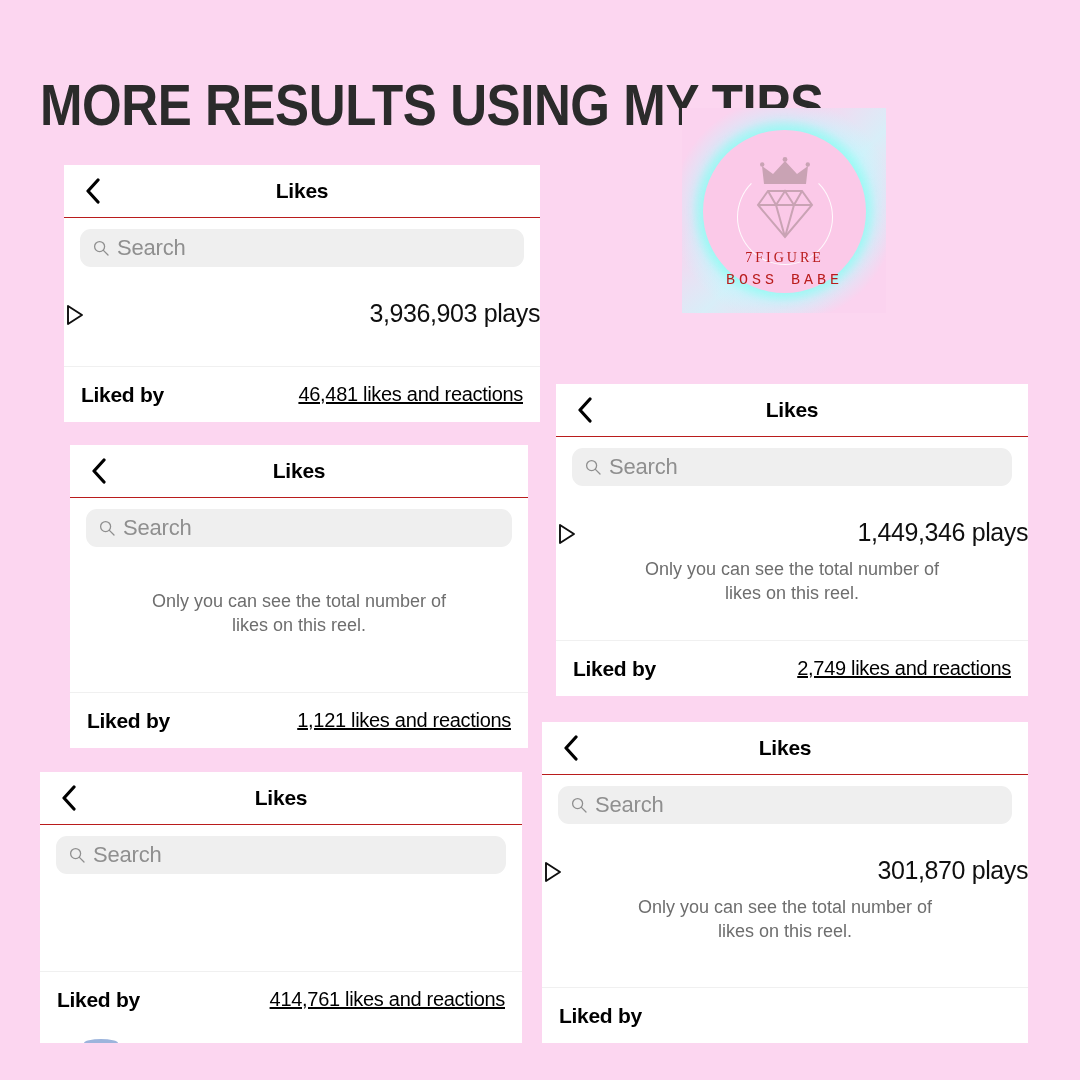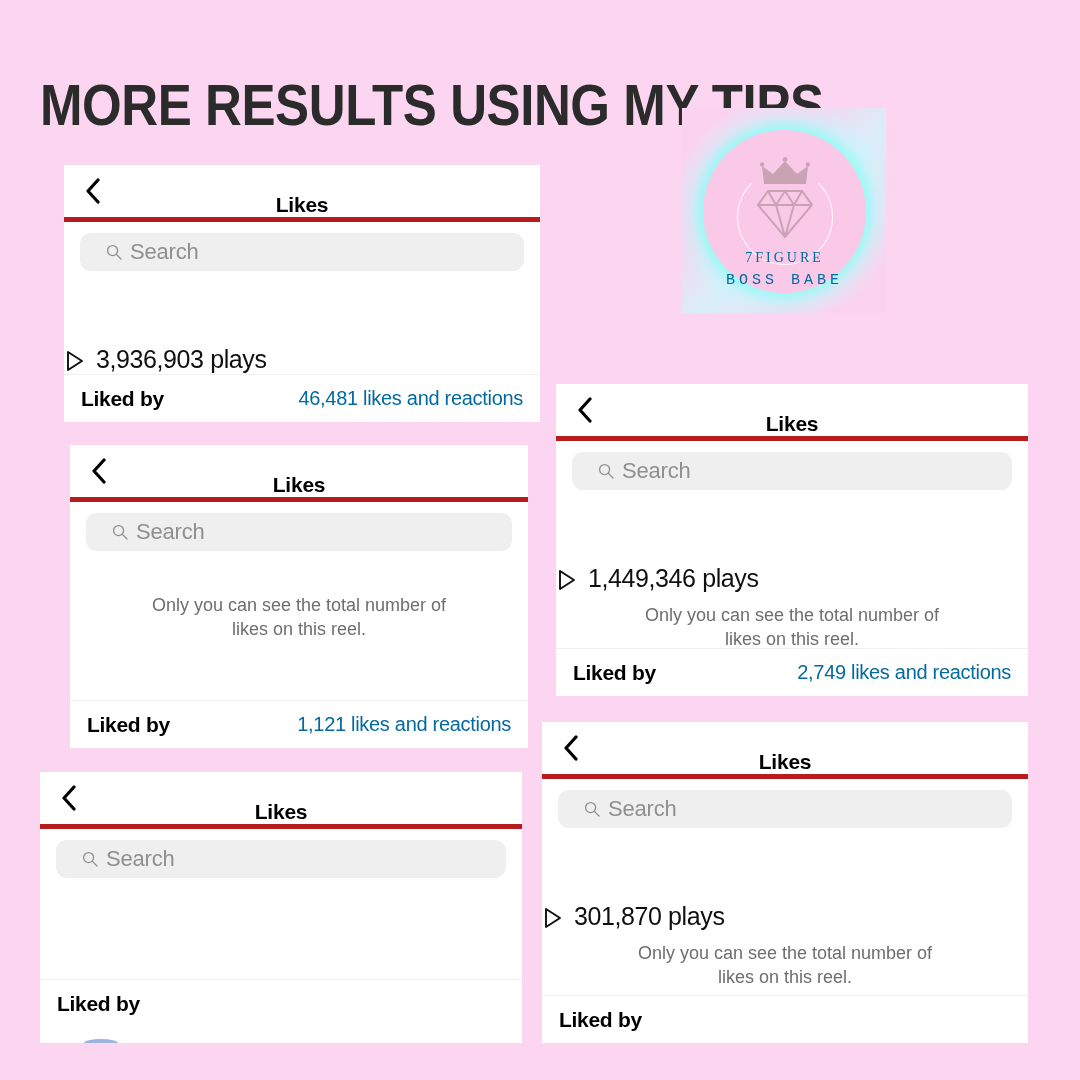--- a/index.html
+++ b/index.html
@@ -104,39 +104,39 @@
     left: 50%;
     top: 56px;
     margin-left: -30px;
   }
   .logo-text {
     position: absolute;
     left: 0;
     width: 100%;
     text-align: center;
     font-family: "Liberation Serif", serif;
-    color: #0369a1;
+    color: #b91c1c;
     letter-spacing: 3px;
   }
   .logo-text-1 { top: 120px; font-size: 14px; }
   .logo-text-2 { top: 142px; font-size: 15px; letter-spacing: 4px; font-family: Liberation Mono, monospace; }
 
   
   .card {
     position: absolute;
     background: #FFFFFF;
     overflow: hidden;
     box-sizing: border-box;
   }
   .card-header {
     position: relative;
     height: 52px;
-    border-bottom: 5px solid #b91c1c;
-    display: flex;
-    align-items: flex-end;
+    border-bottom: 1px solid #b91c1c;
+    display: flex;
+    align-items: center;
     justify-content: center;
   }
   .back-chevron {
     position: absolute;
     left: 16px;
     top: 50%;
     transform: translateY(-50%);
     width: 26px;
     height: 26px;
     display: flex;
@@ -151,21 +151,21 @@
   }
   .search-wrap {
     padding: 11px 16px 6px 16px;
   }
   .search-pill {
     height: 38px;
     background: #EFEFEF;
     border-radius: 11px;
     display: flex;
     align-items: center;
-    padding-left: 26px;
+    padding-left: 13px;
     box-sizing: border-box;
   }
   .search-icon {
     width: 16px;
     height: 16px;
     margin-right: 8px;
     flex: 0 0 auto;
     display: flex;
     align-items: center;
     justify-content: center;
@@ -175,23 +175,22 @@
     color: #8F8F8F;
     letter-spacing: -0.2px;
   }
   .plays-block {
     text-align: center;
     padding-top: 26px;
   }
   .plays-row {
     display: flex;
     align-items: center;
-    justify-content: flex-start;
+    justify-content: space-between;
     gap: 11px;
-    margin-top: 42px;
   }
   .play-icon {
     width: 21px;
     height: 21px;
     display: inline-flex;
     align-items: center;
     justify-content: center;
     position: relative;
     top: 1px;
   }
@@ -207,37 +206,38 @@
     line-height: 24px;
     color: #6E6E6E;
     text-align: center;
   }
   .liked-row {
     position: absolute;
     left: 0;
     right: 0;
     bottom: 0;
     border-top: 1px solid #F0F0F0;
-    height: 48px;
+    height: 56px;
     display: flex;
     align-items: center;
     justify-content: space-between;
     padding: 0 17px;
     box-sizing: border-box;
   }
   .liked-label {
     font-size: 21px;
     font-weight: 700;
     color: #000000;
     letter-spacing: -0.3px;
   }
   .liked-value {
     font-size: 20px;
-    color: #0369a1;
+    color: #000000;
     letter-spacing: -0.3px;
+    text-decoration: underline;
   }
   .avatar-sliver {
     position: absolute;
     left: 44px;
     bottom: -4px;
     width: 34px;
     height: 8px;
     border-radius: 50%;
     background: #7B9BD0;
     opacity: 0.75;
@@ -360,20 +360,21 @@
           <svg width="16" height="16" viewBox="0 0 16 16">
               <circle cx="6.6" cy="6.6" r="5" stroke="#8F8F8F" stroke-width="1.3" fill="none"></circle>
               <path d="M10.4 10.4 L15 15" stroke="#8F8F8F" stroke-width="1.3" stroke-linecap="round"></path>
             </svg>
         </span>
         <span class="search-placeholder">Search</span>
       </div>
     </div>
     <div class="liked-row" style="bottom:16px;">
       <span class="liked-label">Liked by</span>
+      <span class="liked-value">414,761 likes and reactions</span>
     </div>
     <div class="avatar-sliver"></div>
   </div>
 
   <div class="card" style="left:556px; top:384px; width:472px; height:312px;">
     <div class="card-header">
       <div class="back-chevron">
         <svg width="16" height="26" viewBox="0 0 16 26">
             <path d="M13 2 L3 13 L13 24" stroke="#000" stroke-width="3.2" fill="none" stroke-linecap="round" stroke-linejoin="round"></path>
           </svg>

